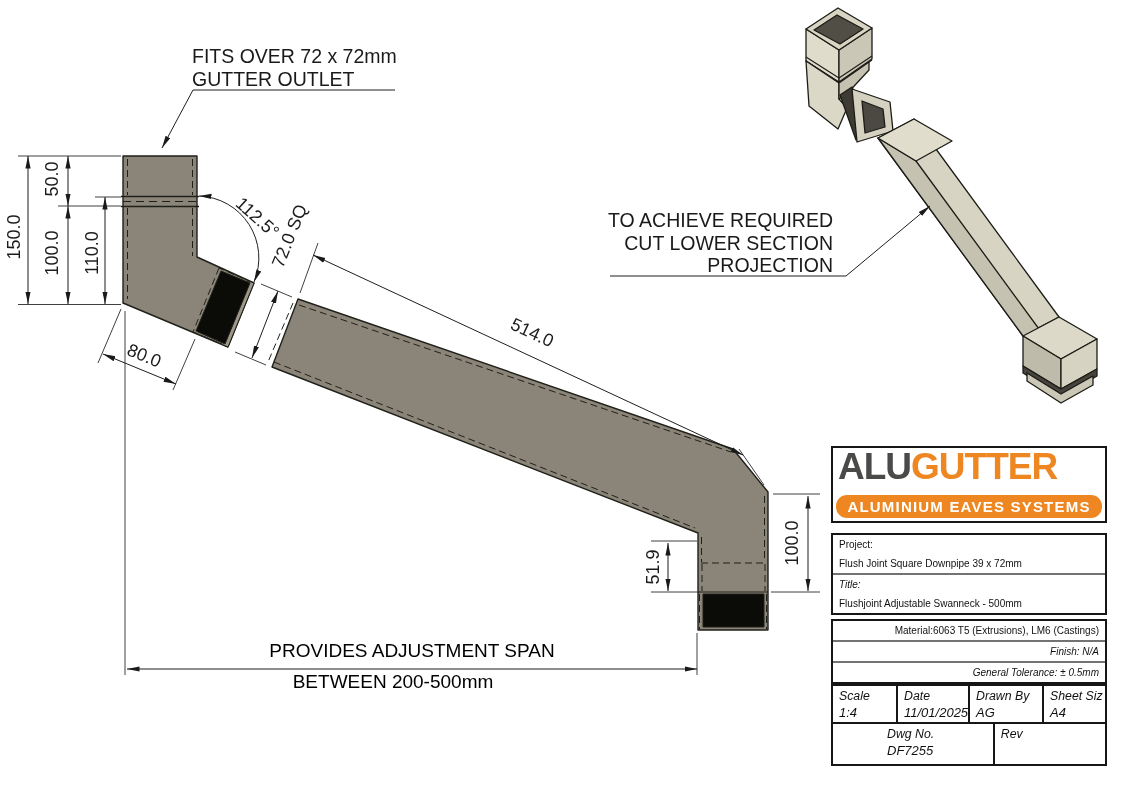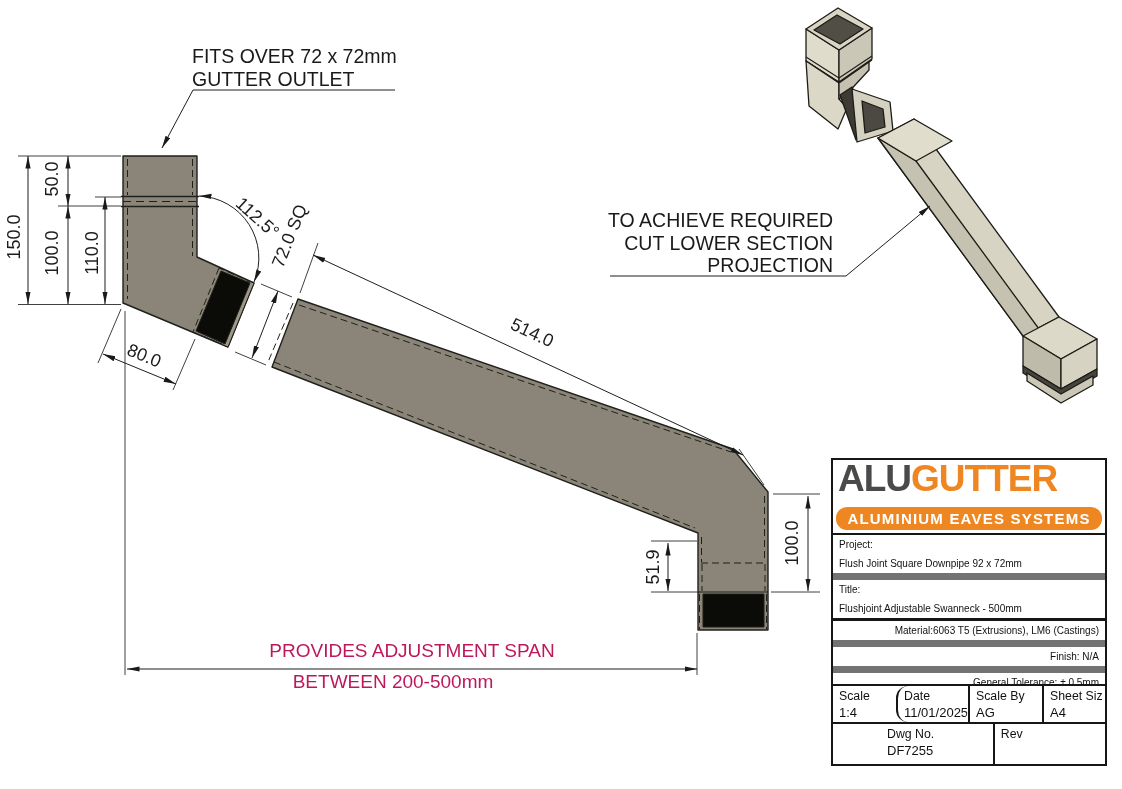--- a/index.html
+++ b/index.html
@@ -2,41 +2,41 @@
 <html><head>
 <meta charset="utf-8">
 <style>
   html,body{margin:0;padding:0;background:#fff;}
   .sheet{position:relative;width:1122px;height:789px;background:#ffffff;overflow:hidden;
          font-family:"Liberation Sans",sans-serif;}
   svg.lines{position:absolute;left:0;top:0;}
   
   .dim{position:absolute;font-size:18px;color:#1c1c1c;white-space:nowrap;}
   .ann{position:absolute;font-size:19.5px;color:#1a1a1a;line-height:1.16;white-space:nowrap;}
-  .span-txt{position:absolute;font-size:19px;color:#be185d;white-space:nowrap;
+  .span-txt{position:absolute;font-size:19px;color:#000000;white-space:nowrap;
             transform:translate(-50%,-50%);}
   
   .tb{position:absolute;left:829px;top:446px;width:282px;color:#111;}
   .tb .box{position:absolute;border:2px solid #161616;background:#fff;box-sizing:border-box;}
-  .logo-box{left:2px;top:12px;width:276px;height:77px;}
+  .logo-box{left:2px;top:0;width:276px;height:77px;}
   .logo-text{position:absolute;left:5px;top:-2px;font-size:37px;font-weight:800;letter-spacing:-1px;}
   .logo-alu{color:#4a4a48;}
   .logo-gutter{color:#ee8722;}
   .logo-banner{position:absolute;left:3px;right:3px;bottom:3px;height:23px;background:#ee8722;
                color:#ffffff;font-size:15px;font-weight:700;letter-spacing:1.2px;
                text-align:center;line-height:23px;border-radius:11px;}
   .proj-box{left:2px;top:87px;width:276px;}
   .mat-box{left:2px;top:173px;width:276px;text-align:right;}
   .tb-row{font-size:10px;line-height:18px;padding:1px 6px 0 6px;white-space:nowrap;overflow:hidden;}
-  .tb-sep{border-top:7px solid #737373;}
+  .tb-sep{border-top:2px solid #737373;font-style:italic;}
   .grid-box{left:2px;top:238px;width:276px;}
   .g-row{display:flex;box-sizing:border-box;}
   .g-row1{height:38px;border-bottom:2px solid #161616;}
   .g-row2{height:40px;}
-  .g-cell{box-sizing:border-box;padding:2px 0 16px 6px;border-left:2px solid #161616;overflow:hidden;}
+  .g-cell{box-sizing:border-box;padding:2px 0 16px 6px;border-left:2px solid #161616;overflow:hidden;font-style:italic;}
   .g-cell:first-child{border-left:none;}
   .g-label{font-size:12.3px;line-height:16px;white-space:nowrap;}
   .g-value{font-size:13px;line-height:17px;white-space:nowrap;}
 </style>
 </head>
 <body>
 
 <div class="sheet">
 
   <svg class="lines" width="1122" height="789" viewBox="0 0 1122 789">
@@ -173,43 +173,43 @@
 
     <div class="box logo-box">
       <div class="logo-text">
         <span class="logo-alu">ALU</span><span class="logo-gutter">GUTTER</span>
       </div>
       <div class="logo-banner">ALUMINIUM EAVES SYSTEMS</div>
     </div>
 
     <div class="box proj-box">
       <div class="tb-row">Project:</div>
-      <div class="tb-row">Flush Joint Square Downpipe 92 x 72mm</div>
+      <div class="tb-row">Flush Joint Square Downpipe 39 x 72mm</div>
       <div class="tb-row tb-sep">Title:</div>
       <div class="tb-row">Flushjoint Adjustable Swanneck - 500mm</div>
     </div>
 
     <div class="box mat-box">
       <div class="tb-row">Material:6063 T5 (Extrusions), LM6 (Castings)</div>
       <div class="tb-row tb-sep">Finish: N/A</div>
       <div class="tb-row tb-sep">General Tolerance: ± 0.5mm</div>
     </div>
 
     <div class="box grid-box">
       <div class="g-row g-row1">
         <div class="g-cell" style="width:63px;">
           <div class="g-label">Scale</div>
           <div class="g-value">1:4</div>
         </div>
-        <div class="g-cell" style="width:72px;border-radius:12px;">
+        <div class="g-cell" style="width:72px;">
           <div class="g-label">Date</div>
           <div class="g-value">11/01/2025</div>
         </div>
         <div class="g-cell" style="width:74px;">
-          <div class="g-label">Scale By</div>
+          <div class="g-label">Drawn By</div>
           <div class="g-value">AG</div>
         </div>
         <div class="g-cell" style="width:61px;">
           <div class="g-label">Sheet Size</div>
           <div class="g-value">A4</div>
         </div>
       </div>
       <div class="g-row g-row2">
         <div class="g-cell" style="width:135px;margin-left:48px;">
           <div class="g-label">Dwg No.</div>

